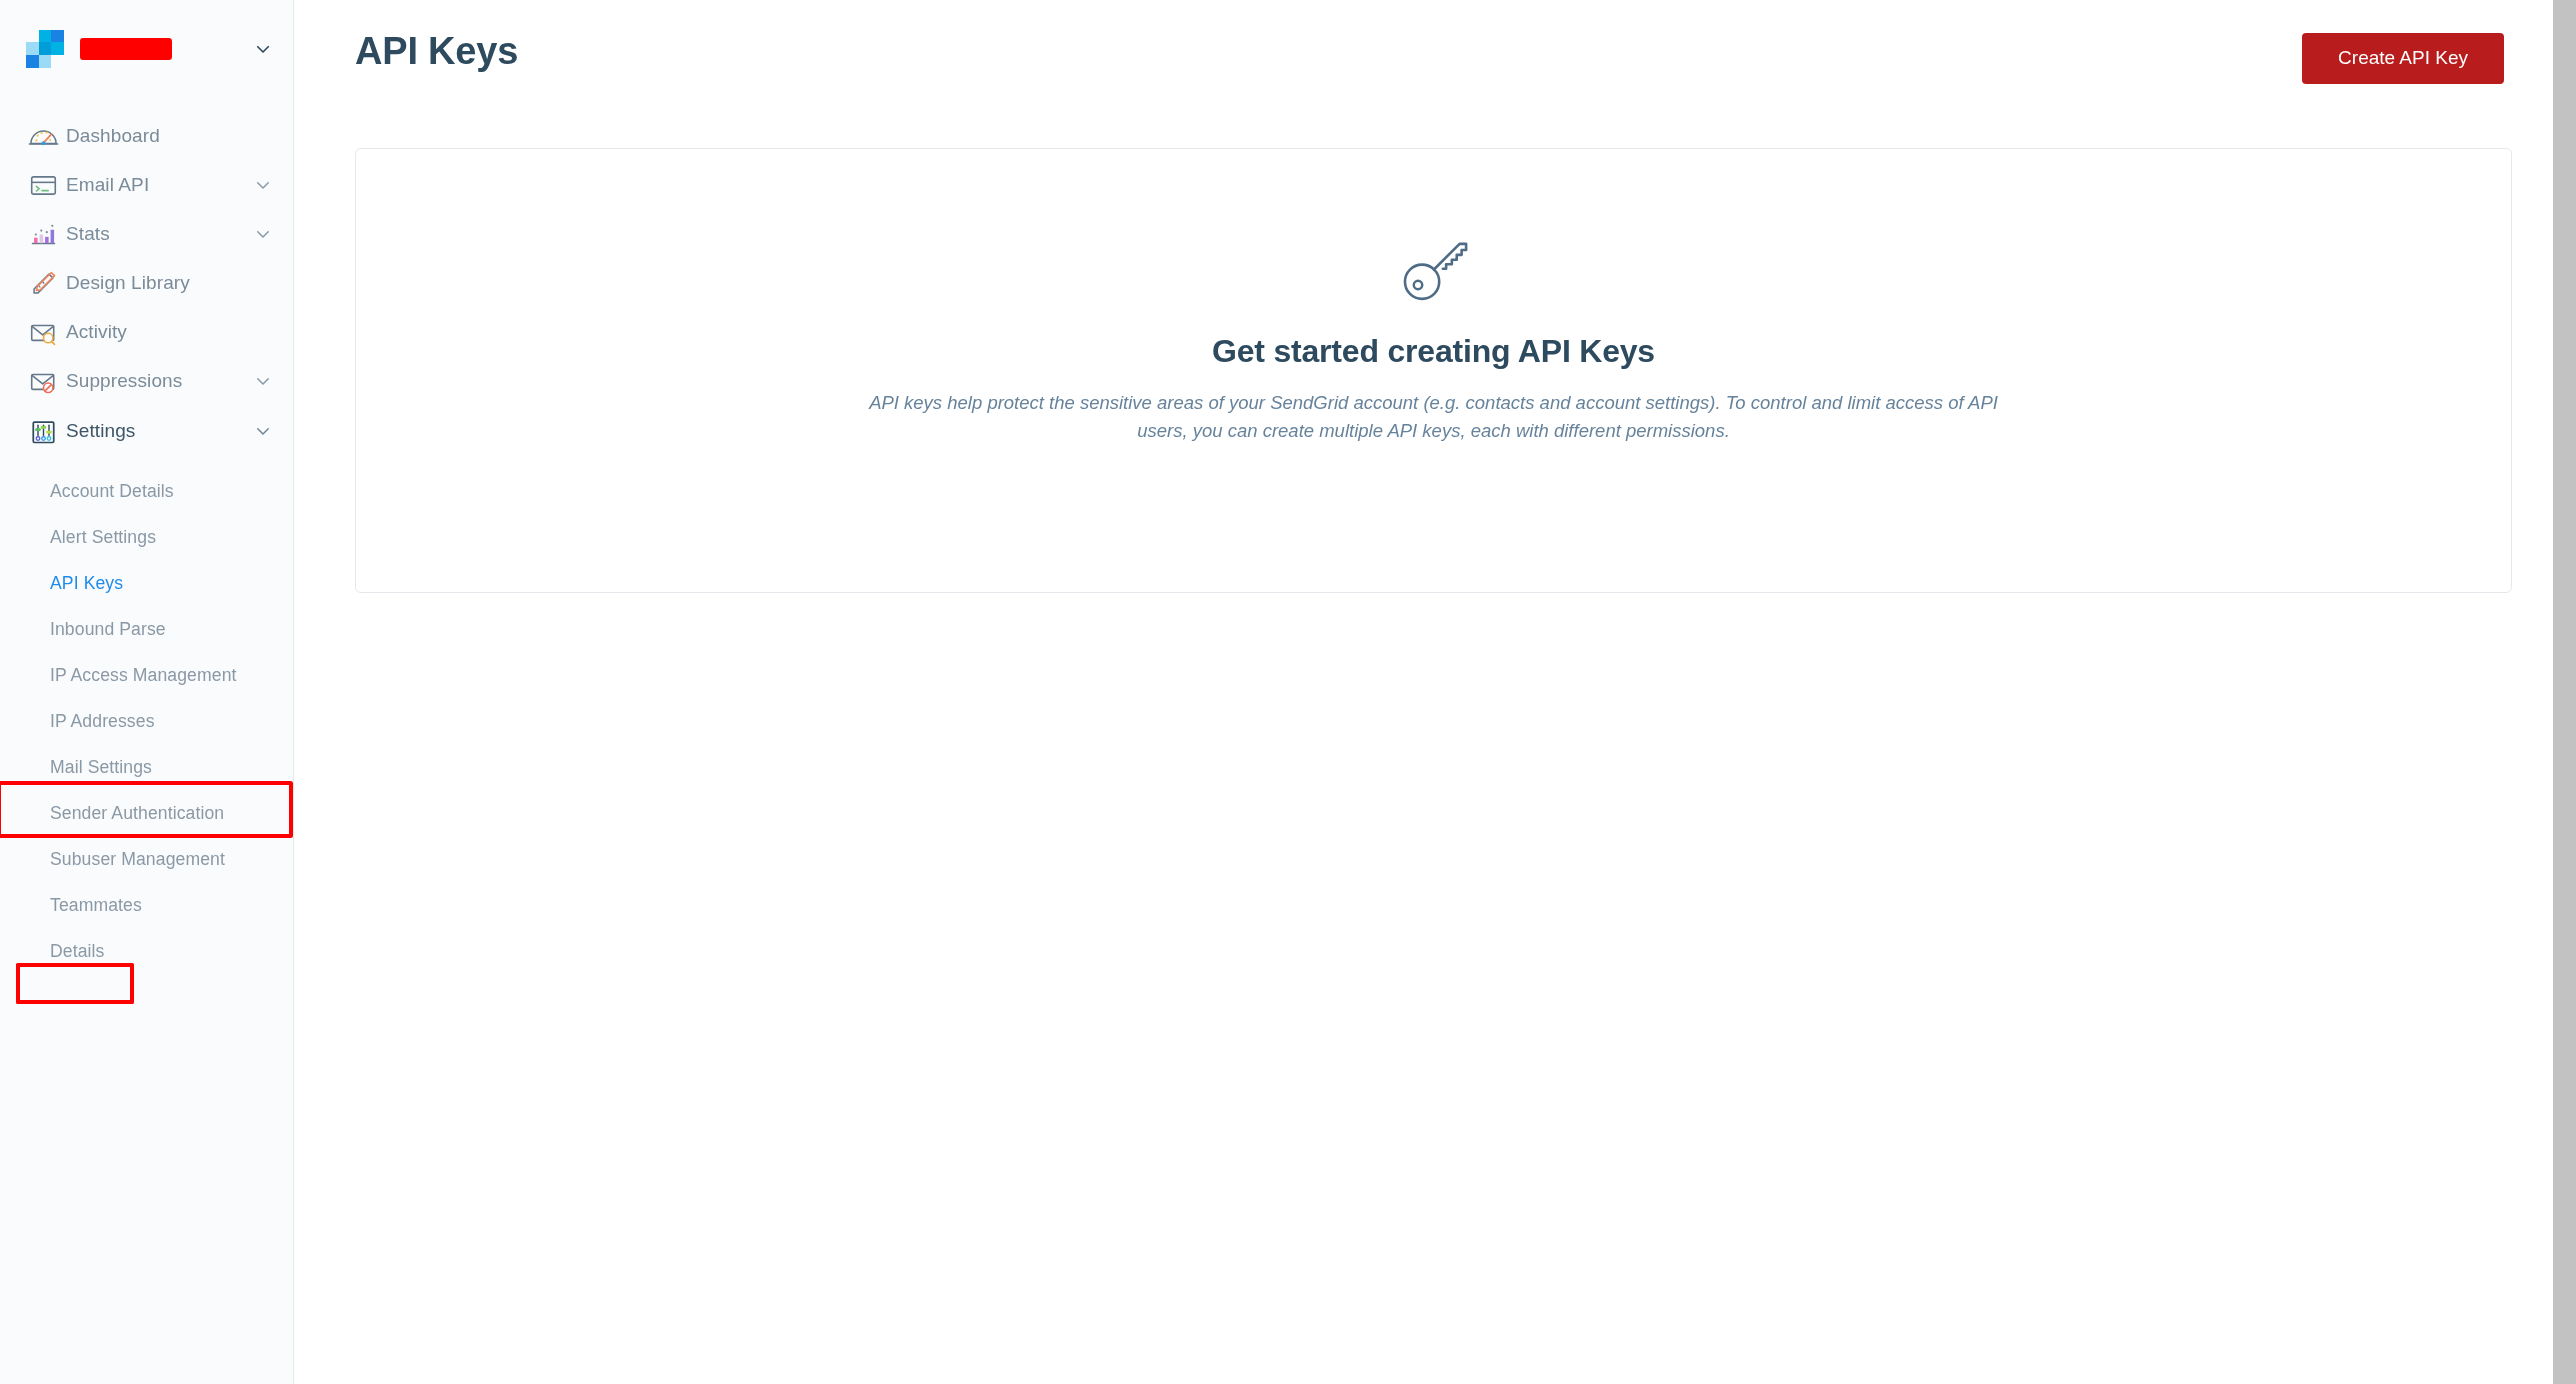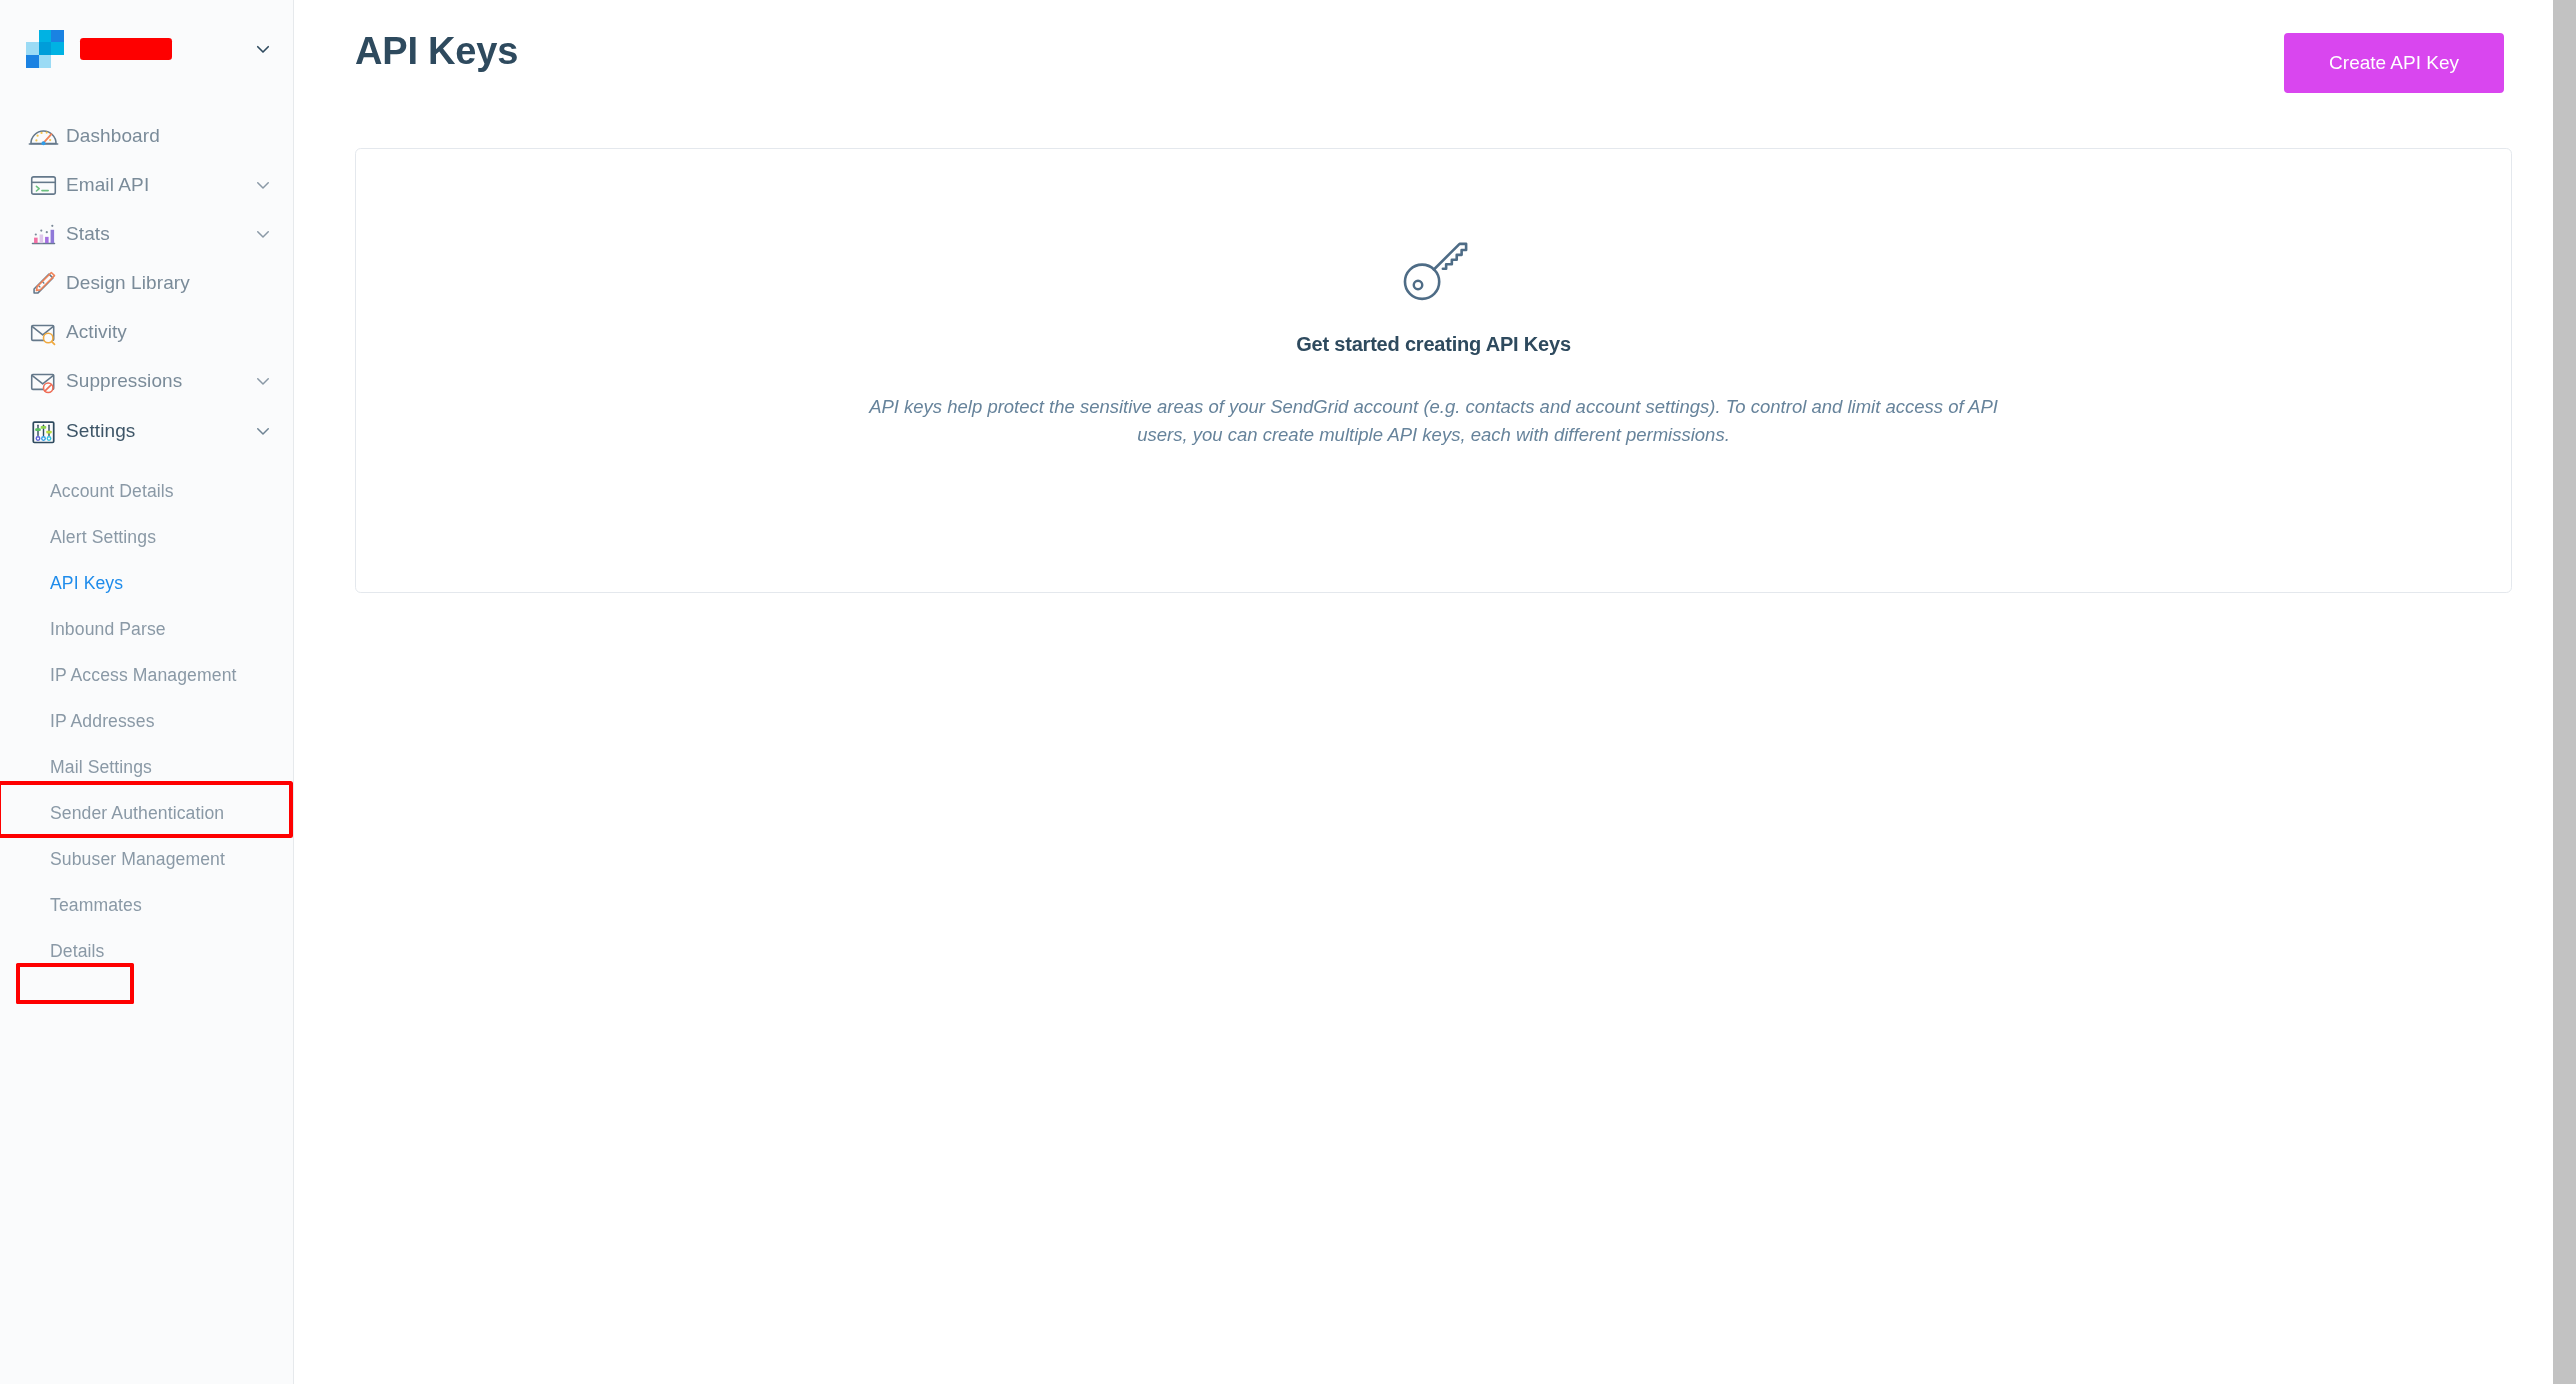--- a/index.html
+++ b/index.html
@@ -128,51 +128,51 @@
     height: 112px;
   }
   #page-title {
     font-size: 38px;
     font-weight: bold;
     color: #2e4a5e;
     letter-spacing: -0.2px;
     line-height: 1.1;
   }
   #create-api-key-button {
-    background: #d946ef;
+    background: #b91c1c;
     color: #ffffff;
     font-size: 19px;
     border: none;
     border-radius: 4.1px;
-    padding: 0 45px;
-    height: 60px;
+    padding: 0 36px;
+    height: 51px;
     cursor: pointer;
     font-family: "Liberation Sans", sans-serif;
     white-space: nowrap;
     margin-top: 1.6px;
   }
 
   #empty-card {
     margin: 36px 64px 0 61px;
     border: 0.8px solid #e4e8ed;
     border-radius: 5.7px;
     background: #ffffff;
     height: 445px;
     display: flex;
     flex-direction: column;
     align-items: center;
     justify-content: flex-start;
     padding-top: 85px;
   }
   #empty-key-icon { width: 75px; height: 71px; margin-bottom: 28px; }
   #empty-heading {
-    font-size: 20px;
+    font-size: 32px;
     font-weight: bold;
     color: #2e4a5e;
-    margin-bottom: 37px;
+    margin-bottom: 19px;
     letter-spacing: -0.2px;
   }
   #empty-body {
     font-size: 18.5px;
     color: #66839b;
     line-height: 1.52;
     text-align: center;
     max-width: 1165px;
     font-style: italic;
   }

